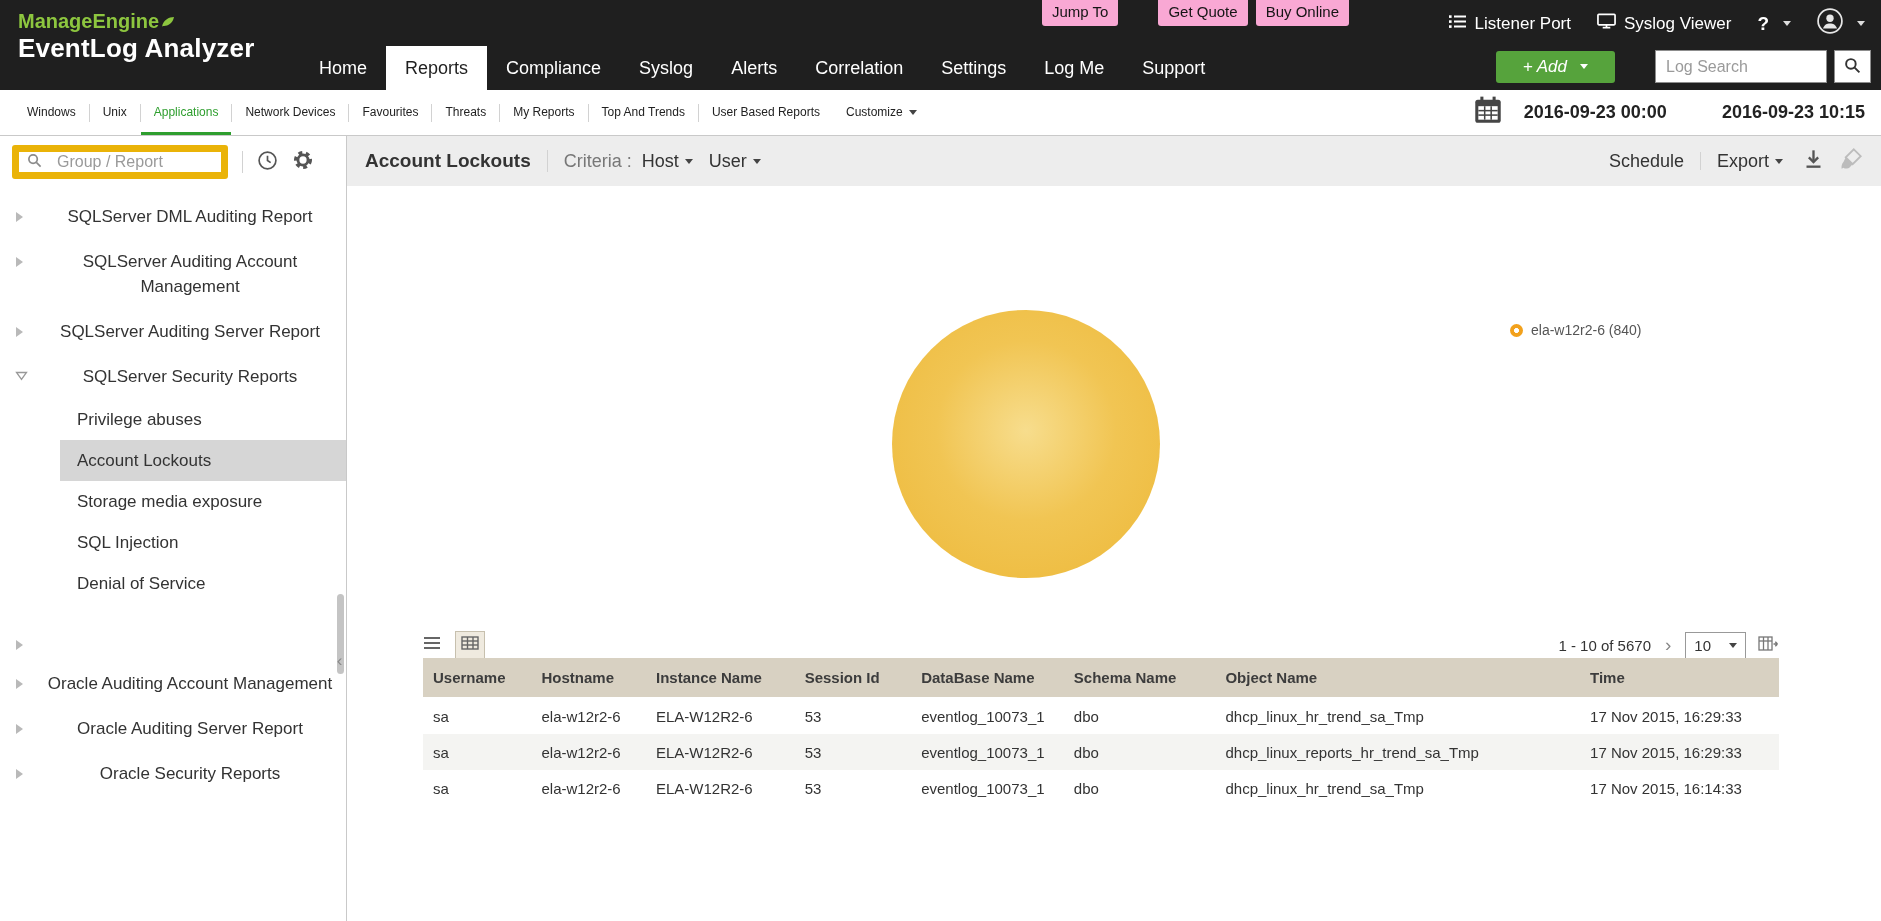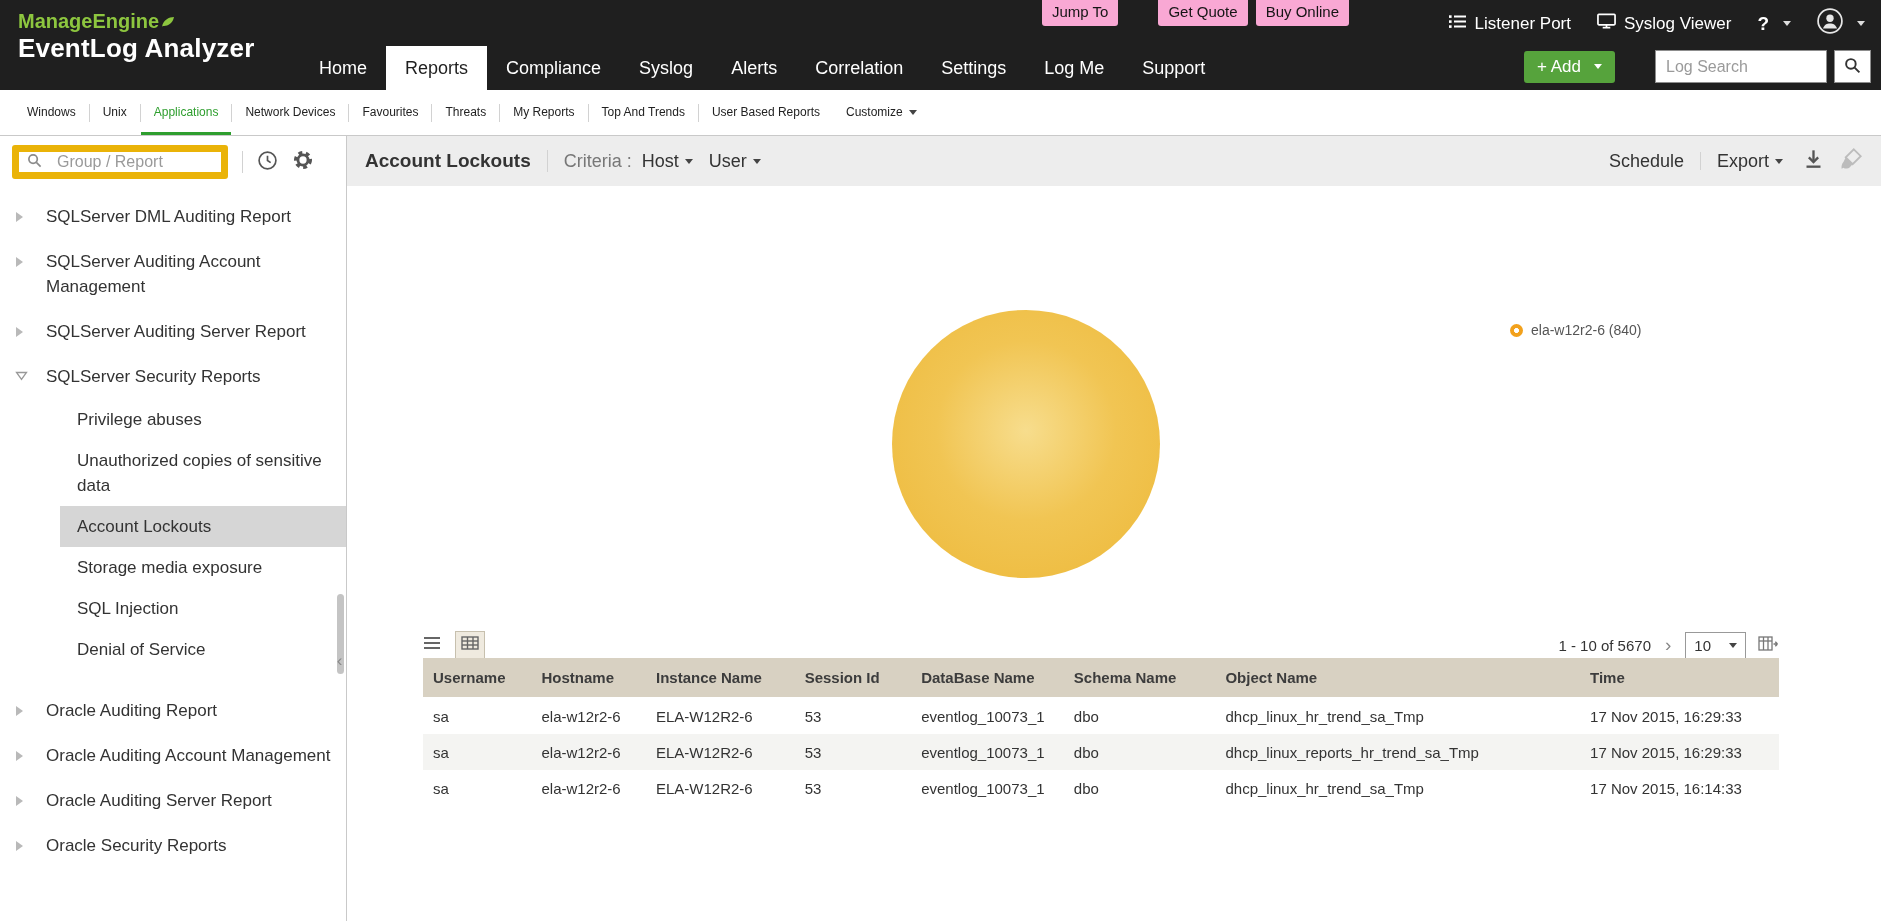--- a/index.html
+++ b/index.html
@@ -17,21 +17,21 @@
   .badge.gap-r { margin-right:40px; }
   .badge + .badge { margin-left:8px; }
   .badge.gap-r + .badge { margin-left:0; }
   .top-utils { position:absolute; right:16px; top:8px; display:flex; align-items:center; color:#fff; font-size:17px; }
   .util { display:flex; align-items:center; gap:8px; cursor:pointer; margin-left:26px; white-space:nowrap; }
   .util.help-q { font-size:19px; font-weight:bold; }
   .mainnav { position:absolute; left:300px; bottom:0; height:44px; display:flex; }
   .mainnav-item { color:#fff; font-size:18px; line-height:44px; padding:0 19px; cursor:pointer; white-space:nowrap; }
   .mainnav-item.active { background:#fff; color:#1f1f1f; }
   .header-actions { position:absolute; right:10px; bottom:7px; display:flex; align-items:center; }
-  .add-btn { background:#56a33c; color:#fff; font-size:17px; height:32px; padding:0 13px; border:none; border-radius:3px; display:flex; align-items:center; gap:7px; cursor:pointer; margin-right:40px; font-family:"Liberation Sans",sans-serif; }
+  .add-btn { background:#56a33c; color:#fff; font-size:17px; height:32px; padding:0 27px; border:none; border-radius:3px; display:flex; align-items:center; gap:7px; cursor:pointer; margin-right:40px; font-family:"Liberation Sans",sans-serif;font-style:italic; }
   .log-search { width:172px; height:33px; border:1px solid #8d8d8d; background:#fff; padding:0 10px; font-size:16px; color:#333; font-family:"Liberation Sans",sans-serif; }
   .search-btn { width:37px; height:33px; margin-left:7px; background:#fff; border:1px solid #8d8d8d; display:flex; align-items:center; justify-content:center; cursor:pointer; }
 
   .caret { display:inline-block; width:0; height:0; border-left:4.5px solid transparent; border-right:4.5px solid transparent; border-top:5.5px solid #444; margin-left:6px; vertical-align:middle; }
   .caret.white { border-top-color:#fff; }
   .caret.light { border-top-color:#ddd; }
 
   
   .subnav { position:absolute; top:90px; left:0; width:100%; height:46px; background:#fff; border-bottom:1px solid #c9c9c9; display:flex; align-items:center; z-index:4; }
   .subnav-items { display:flex; align-items:center; height:100%; padding-left:14px; }
@@ -46,21 +46,21 @@
 
   
   .sidebar { position:absolute; top:136px; left:0; width:347px; height:785px; background:#fff; border-right:1px solid #c9c9c9; }
   .sidebar-top { height:52px; display:flex; align-items:center; padding:0 12px; gap:14px; }
   .group-search { width:216px; height:34px; border:7px solid #eab308; border-radius:3px; display:flex; align-items:center; padding:0 8px; gap:15px; background:#fff; }
   .group-search input { border:none; outline:none; font-size:16px; width:100%; color:#333; font-family:"Liberation Sans",sans-serif; }
   .icon-btn { display:flex; align-items:center; cursor:pointer; }
   .tree { padding-top:6px; font-size:17px; color:#333; }
   .tree-item { display:flex; padding:10px 12px 10px 0; line-height:25px; cursor:pointer; }
   .tree-item .tw { width:22px; min-width:22px; margin-left:15px; margin-right:9px; display:flex; justify-content:flex-start; padding-top:7px; }
-  .tree-item .tl { flex:1; }
+  .tree-item .tl { flex:1;text-align:center; }
   .tree-child { padding:8px 12px 8px 77px; line-height:25px; cursor:pointer; }
   .tree-child.selected { background:#d6d6d6; margin-left:60px; padding-left:17px; }
   .group-gap { margin-top:18px; }
   .sb-thumb { position:absolute; right:2px; top:458px; width:7px; height:80px; background:#c4c4c4; border-radius:4px; cursor:pointer; }
   .collapse-handle { position:absolute; right:0; top:512px; width:13px; height:28px; color:#8a8a8a; font-size:17px; line-height:26px; text-align:center; cursor:pointer; }
 
   
   .main { position:absolute; left:347px; top:136px; width:1534px; height:785px; background:#fff; }
   .report-header { position:absolute; top:0; left:0; width:100%; height:50px; background:#ededed; display:flex; align-items:center; padding:0 18px; font-size:18px; color:#333; }
   .rh-title { font-size:19px; font-weight:bold; color:#333; margin-right:16px; white-space:nowrap; }
@@ -189,20 +189,38 @@
         <span class="vsep"></span>
       <span class="subnav-item">Threats</span>
         <span class="vsep"></span>
       <span class="subnav-item">My Reports</span>
         <span class="vsep"></span>
       <span class="subnav-item">Top And Trends</span>
         <span class="vsep"></span>
       <span class="subnav-item">User Based Reports</span>
       <span class="subnav-item"><span>Customize</span><i class="caret"></i></span>
     </div>
+    <div class="subnav-right">
+      <span class="cal-btn">
+        <span><svg viewBox="0 0 22 22" width="28" height="28">
+              <rect x="1" y="3" width="20" height="18" rx="2" fill="#454545"></rect>
+              <rect x="5" y="0.5" width="2.4" height="4.6" fill="#454545"></rect>
+              <rect x="14.6" y="0.5" width="2.4" height="4.6" fill="#454545"></rect>
+              <rect x="3.4" y="8" width="15.2" height="10.6" fill="#fff"></rect>
+              <g stroke="#454545" stroke-width="1.2">
+                <line x1="8.4" y1="8" x2="8.4" y2="18.6"></line>
+                <line x1="13.5" y1="8" x2="13.5" y2="18.6"></line>
+                <line x1="3.4" y1="11.5" x2="18.6" y2="11.5"></line>
+                <line x1="3.4" y1="15" x2="18.6" y2="15"></line>
+              </g>
+            </svg></span>
+      </span>
+      <span class="date-txt">2016-09-23 00:00</span>
+      <span class="date-txt">2016-09-23 10:15</span>
+    </div>
   </nav>
 
   <aside class="sidebar">
     <div class="sidebar-top">
       <div class="group-search">
         <span><svg viewBox="0 0 16 16" width="15" height="15">
               <circle cx="6.5" cy="6.5" r="4.5" fill="none" stroke="#8a8a8a" stroke-width="1.8"></circle>
               <line x1="10" y1="10" x2="14.5" y2="14.5" stroke="#8a8a8a" stroke-width="1.8"></line>
             </svg></span>
         <input placeholder="Group / Report" style="">
@@ -249,33 +267,31 @@
       </div>
       <div class="tree-item">
         <span class="tw">
             <svg width="13" height="10">
               <polygon points="1.5,1.5 11.5,1.5 6.5,8.5" fill="none" stroke="#999" stroke-width="1.3"></polygon>
             </svg>
           </span>
         <span class="tl">SQLServer Security Reports</span>
       </div>
       <div class="tree-child">Privilege abuses</div>
-      <div class="tree-child">Unauthorized copies of sensitive data</div>
       <div class="tree-child selected">Account Lockouts</div>
       <div class="tree-child">Storage media exposure</div>
       <div class="tree-child">SQL Injection</div>
       <div class="tree-child">Denial of Service</div>
 
       <div class="tree-item group-gap">
         <span class="tw">
             <svg width="9" height="12">
               <polygon points="1,1 8,6 1,11" fill="#b9b9b9"></polygon>
             </svg>
           </span>
-        <span class="tl">Oracle Auditing Report</span>
       </div>
       <div class="tree-item">
         <span class="tw">
             <svg width="9" height="12">
               <polygon points="1,1 8,6 1,11" fill="#b9b9b9"></polygon>
             </svg>
           </span>
         <span class="tl">Oracle Auditing Account Management</span>
       </div>
       <div class="tree-item">

